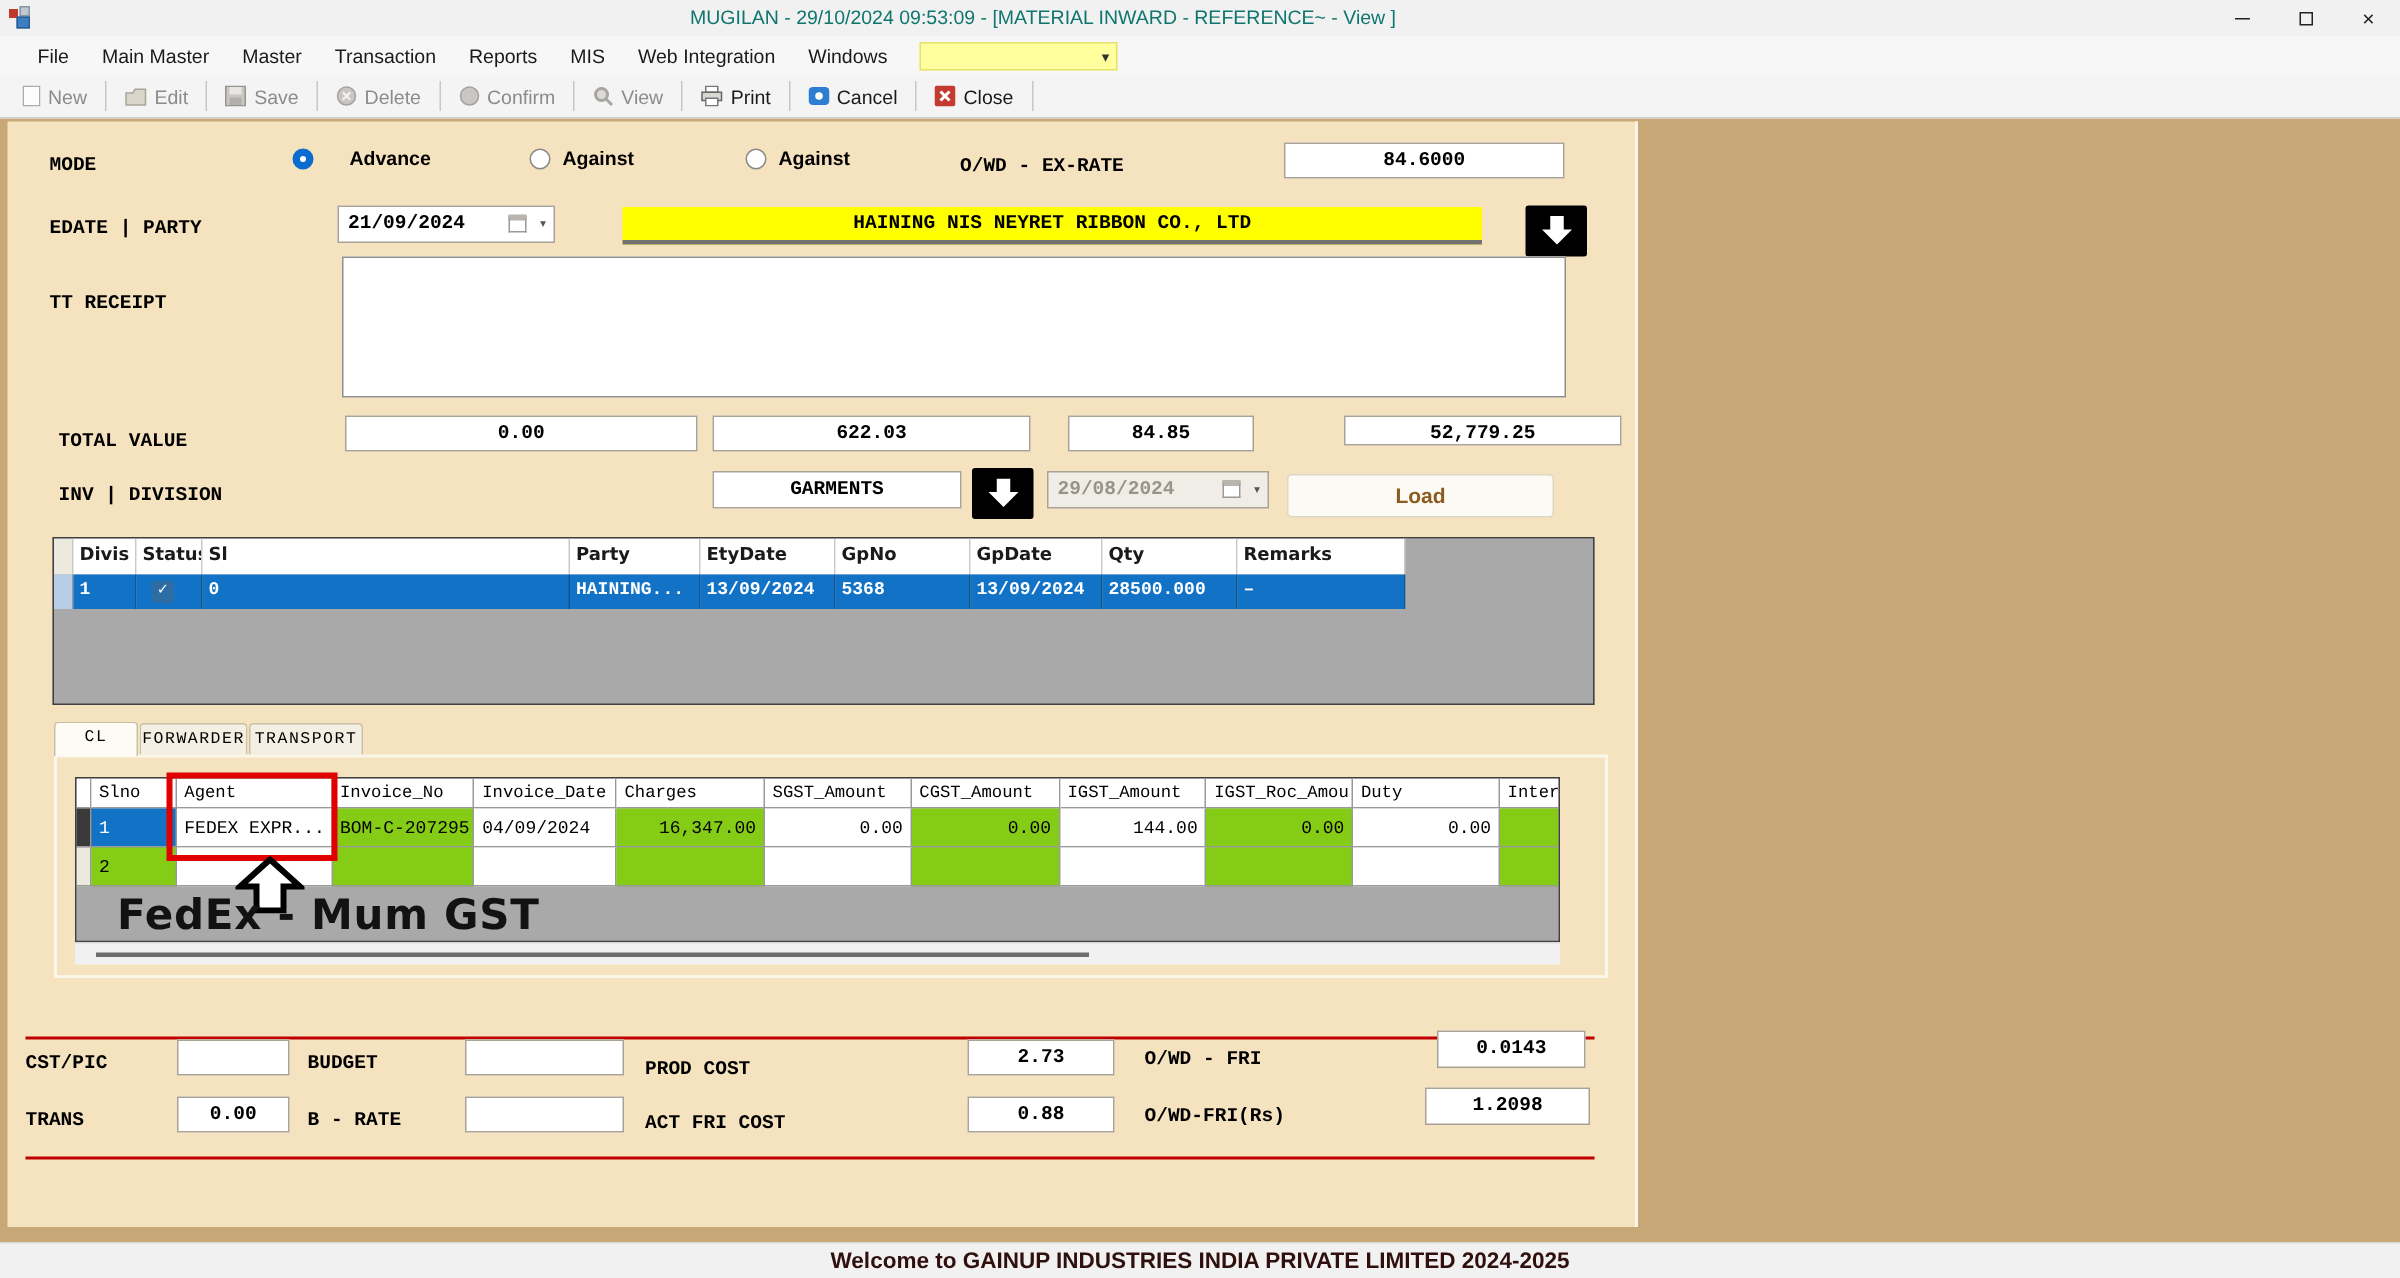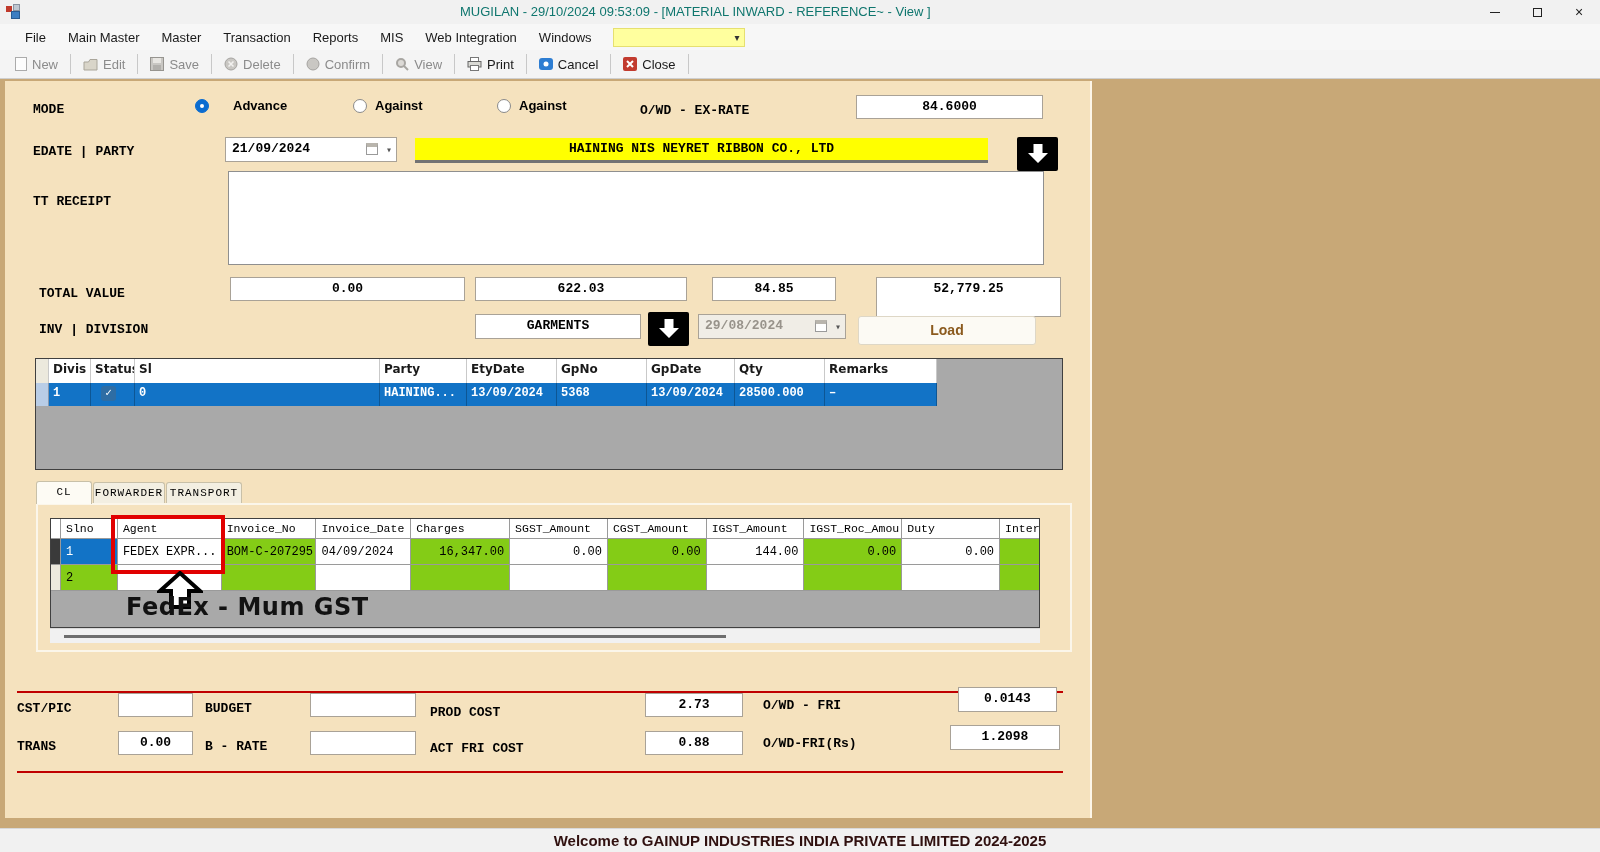--- a/index.html
+++ b/index.html
@@ -127,21 +127,21 @@
   .rh1 { background:#3A3A3A; } .rh2 { background:#ECE9DD; }
   .g2fillrow { height:38px; background:#A9A9A9; }
   .hscroll { position:absolute; left:45px; top:547px; width:990px; height:15px; background:#F1F1F1;
              border-top:1px solid #DADADA; }
   .hthumb { position:absolute; left:14px; top:6px; width:662px; height:3px; background:#6E6E6E; }
 
   
   .redbox { position:absolute; left:106px; top:434px; width:114px; height:59px;
             border:4px solid #E10000; z-index:5; }
   .upnote { position:absolute; left:73px; top:512px; font-family:"DejaVu Sans",sans-serif;
-            font-weight:700; font-size:24px; color:#121212; z-index:5; letter-spacing:0.5px;margin-left:48px; }
+            font-weight:700; font-size:28px; color:#121212; z-index:5; letter-spacing:0.5px; }
 
   
   .redline { position:absolute; left:12px; width:1046px; height:0; border-top:2px solid #C00000; }
 
   
   .statusbar { position:absolute; left:0; bottom:0; width:1600px; height:24px; background:#F1F1F1;
                border-top:1px solid #D8D8D8; display:flex; align-items:center; justify-content:center; }
   .statustxt { font-weight:700; font-size:15px; color:#30100F; }
 </style>
 </head>
@@ -282,40 +282,40 @@
     <span class="radlbl">Against</span>
   </div>
   <div class="radgrp" style="left:492px; top:17px;">
     <span class="radio"></span>
     <span class="radlbl">Against</span>
   </div>
   <span class="lbl" style="left:635px; top:22px;">O/WD - EX-RATE</span>
   <div class="fld" style="left:851px; top:14px; width:187px; height:24px;">84.6000</div>
 
   <span class="lbl" style="left:28px; top:63px;">EDATE | PARTY</span>
-  <div class="fld" style="left:220px; top:56px; width:172px; height:25px; text-align:left; padding-left:6px;">
+  <div class="fld" style="left:220px; top:56px; width:145px; height:25px; text-align:left; padding-left:6px;">
     <span>21/09/2024</span>
     <span style="position:absolute; right:18px; top:5px;" class="calico"></span>
     <span style="position:absolute; right:4px; top:2px;" class="ddarrow">▾</span>
   </div>
   <div class="yellowfld" style="left:410px; top:57px; width:573px; height:25px;">HAINING NIS NEYRET RIBBON CO., LTD</div>
   <div class="blackbtn" style="left:1012px; top:56px; width:41px; height:34px;">
     <svg width="22" height="20" viewBox="0 0 22 20">
           <path d="M11 19 L1 9 L6.5 9 L6.5 0 L15.5 0 L15.5 9 L21 9 Z" fill="#fff"></path>
         </svg>
   </div>
 
   <span class="lbl" style="left:28px; top:113px;">TT RECEIPT</span>
   <div class="ttarea" style="left:223px; top:90px; width:816px; height:94px;"></div>
 
   <span class="lbl" style="left:34px; top:205px;">TOTAL VALUE</span>
   <div class="fld" style="left:225px; top:196px; width:235px; height:24px;">0.00</div>
   <div class="fld" style="left:470px; top:196px; width:212px; height:24px;">622.03</div>
   <div class="fld" style="left:707px; top:196px; width:124px; height:24px;">84.85</div>
-  <div class="fld" style="left:871px; top:196px; width:185px; height:40px;">52,779.25</div>
+  <div class="fld" style="left:891px; top:196px; width:185px; height:20px;">52,779.25</div>
 
   <span class="lbl" style="left:34px; top:241px;">INV | DIVISION</span>
   <div class="fld" style="left:470px; top:233px; width:166px; height:25px;">GARMENTS</div>
   <div class="blackbtn" style="left:643px; top:231px; width:41px; height:34px;">
     <svg width="22" height="20" viewBox="0 0 22 20">
           <path d="M11 19 L1 9 L6.5 9 L6.5 0 L15.5 0 L15.5 9 L21 9 Z" fill="#fff"></path>
         </svg>
   </div>
   <div class="fld disabled" style="left:693px; top:233px; width:148px; height:25px; text-align:left; padding-left:6px;">
     <span>29/08/2024</span>

